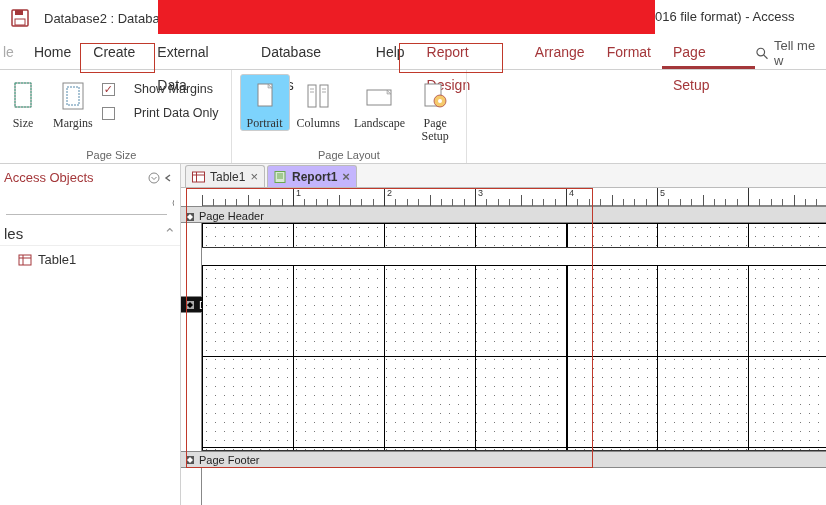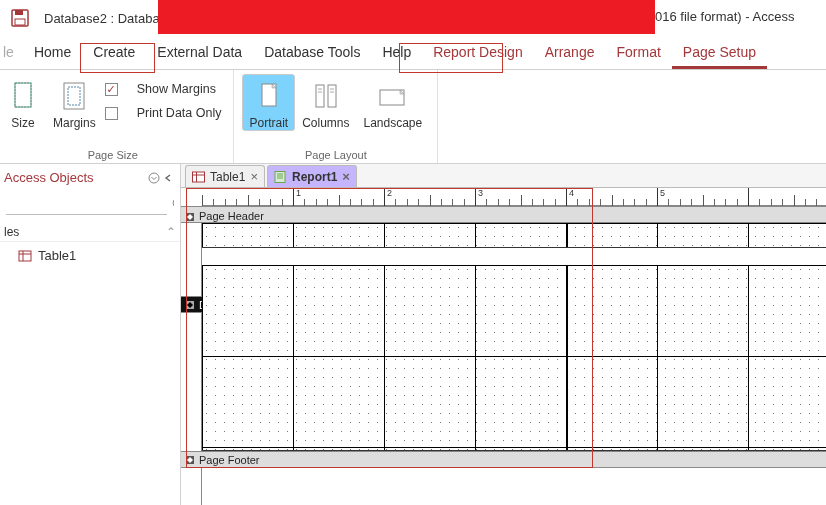--- a/index.html
+++ b/index.html
@@ -20,34 +20,34 @@
   .tell-me { margin-left: auto; display: flex; align-items: center; gap: 6px; padding-right: 0; color: #555; }
   
   .ribbon-body { height: 94px; display: flex; border-bottom: 1px solid #d0d0d0; }
   .ribbon-group { display: flex; flex-direction: column; border-right: 1px solid #e0e0e0; padding: 4px 8px 2px; }
   .ribbon-group:first-child { padding-left: 0; }
   .group-controls { display: flex; flex: 1; align-items: flex-start; }
   .group-label { text-align: center; font-size: 11px; color: #666; padding-top: 2px; }
   .big-btn { display: flex; flex-direction: column; align-items: center; justify-content: flex-start; padding: 4px 6px 0; cursor: pointer; border: 1px solid transparent; border-radius: 3px; }
   .big-btn.active-ribbon { background: #7dd3fc; border: 1px solid #ccc; }
   .big-btn .icon-box { width: 32px; height: 36px; display: flex; align-items: center; justify-content: center; }
-  .big-btn .lbl { font-size: 12px; margin-top: 2px; text-align: center; line-height: 13px; }
+  .big-btn .lbl { font-size: 12px; margin-top: 2px; text-align: center; line-height: 13px; font-family: Liberation Serif, serif; }
   .chk-col { display: flex; flex-direction: column; gap: 10px; padding: 8px 4px 0 2px; font-size: 12.5px; }
   .chk-row { display: flex; align-items: center; gap: 19px; }
   .chk { width: 13px; height: 13px; border: 1px solid #888; display: inline-flex; align-items: center; justify-content: center; }
   .chk.checked::after { content: "✓"; color: #a4373a; font-size: 11px; line-height: 10px; }
   
   .workspace { display: flex; height: calc(505px - 36px - 34px - 94px); position: relative; }
   .nav-pane { width: 181px; border-right: 1px solid #d0d0d0; display: flex; flex-direction: column; background: #fff; }
   .nav-head { padding: 6px 6px 4px 4px; display: flex; align-items: center; }
   .nav-head-title { font-size: 13px; color: #a4373a; flex: 1; }
   .nav-head-icons { display: flex; gap: 2px; align-items: center; color: #666; }
   .nav-search-row { padding: 4px 6px; display: flex; align-items: center; gap: 4px; }
   .nav-search { flex: 1; height: 22px; border: none; border-bottom: 1px solid #bbb; font-style: italic; color: #999; font-size: 12px; padding: 0 2px; outline: none; }
-  .nav-section { padding: 6px 4px 2px; font-size: 12px; color: #333; border-bottom: 1px solid #eee; display: flex; align-items: flex-start; gap: 20px; }
+  .nav-section { padding: 6px 4px 2px; font-size: 15px; color: #333; border-bottom: 1px solid #eee; display: flex; align-items: flex-start; gap: 20px; }
   .nav-item { padding: 6px 4px 6px 18px; font-size: 13px; color: #333; display: flex; align-items: center; gap: 6px; }
   
   .design-pane { flex: 1; position: relative; background: #f5f5f5; display: flex; flex-direction: column; }
   .doc-tabs { height: 24px; display: flex; align-items: flex-end; background: #f5f5f5; border-bottom: 1px solid #bbb; padding-left: 4px; }
   .doc-tab { height: 22px; border: 1px solid #bbb; border-bottom: none; display: flex; align-items: center; padding: 0 6px; gap: 5px; font-size: 12px; background: #f0f0f0; margin-right: 2px; border-radius: 3px 3px 0 0; }
   .doc-tab.active { background: #c4b5fd; font-weight: 600; }
   .doc-tab .close-x { color: #666; font-size: 13px; cursor: pointer; }
   
   .design-scroll { flex: 1; position: relative; overflow: hidden; background: #fff; }
   .canvas { position: absolute; left: 0; top: 0; right: 0; bottom: 0; }
@@ -94,20 +94,27 @@
   <span class="ribbon-tab ghost">le</span>
   <span class="ribbon-tab">Home</span>
   <span class="ribbon-tab">Create</span>
   <span class="ribbon-tab">External Data</span>
   <span class="ribbon-tab">Database Tools</span>
   <span class="ribbon-tab">Help</span>
   <span class="ribbon-tab ctx">Report Design</span>
   <span class="ribbon-tab ctx">Arrange</span>
   <span class="ribbon-tab ctx">Format</span>
   <span class="ribbon-tab ctx active">Page Setup</span>
+  <span class="tell-me">
+    <svg width="14" height="14" viewBox="0 0 14 14">
+        <circle cx="6" cy="6" r="4" fill="none" stroke="#555" stroke-width="1.2"></circle>
+        <line x1="9" y1="9" x2="13" y2="13" stroke="#555" stroke-width="1.2"></line>
+      </svg>
+    <span>Tell me w</span>
+  </span>
 </div>
 <div class="tab-outline" style="left:80px; top:43px; width:75px; height:30px;"></div>
 <div class="tab-outline" style="left:399px; top:43px; width:104px; height:30px;"></div>
 
 <div class="ribbon-body">
   <div class="ribbon-group">
     <div class="group-controls">
       <div class="big-btn">
         <span class="icon-box">
           <svg width="28" height="32">
@@ -165,20 +172,31 @@
         <span class="lbl">Columns</span>
       </div>
       <div class="big-btn">
         <span class="icon-box">
           <svg width="32" height="32">
               <rect x="3" y="9" width="24" height="15" fill="#fff" stroke="#888"></rect>
               <path d="M23 9 L27 13 L23 13 Z" fill="#ddd" stroke="#888" stroke-width="0.5"></path>
             </svg>
         </span>
         <span class="lbl">Landscape</span>
+      </div>
+      <div class="big-btn">
+        <span class="icon-box">
+          <svg width="30" height="32">
+              <rect x="5" y="3" width="16" height="22" fill="#fff" stroke="#888"></rect>
+              <circle cx="20" cy="20" r="6" fill="#f5c96b" stroke="#a4373a" stroke-width="0.7"></circle>
+              <circle cx="20" cy="20" r="2" fill="#fff"></circle>
+            </svg>
+        </span>
+        <span class="lbl" style="white-space: pre-line;">Page
+Setup</span>
       </div>
     </div>
     <div class="group-label">Page Layout</div>
   </div>
 </div>
 
 <div class="workspace">
 
   <div class="nav-pane">
     <div class="nav-head">

